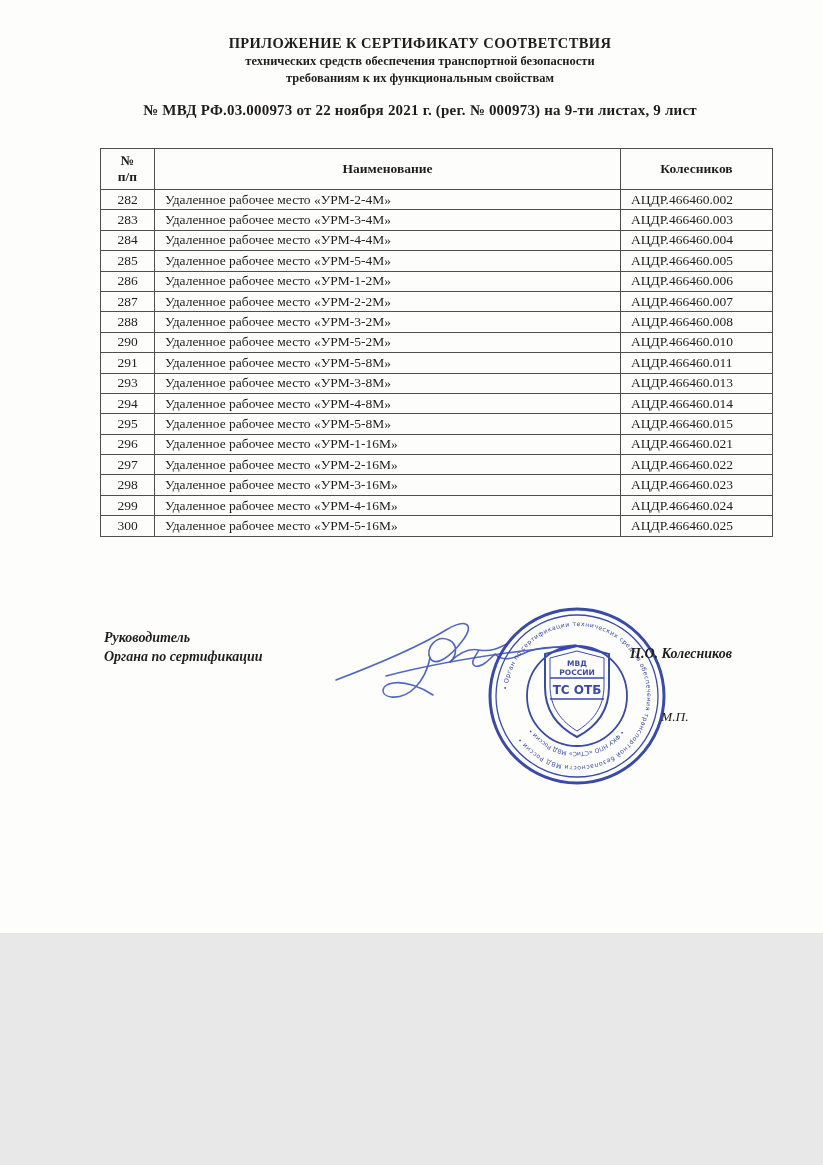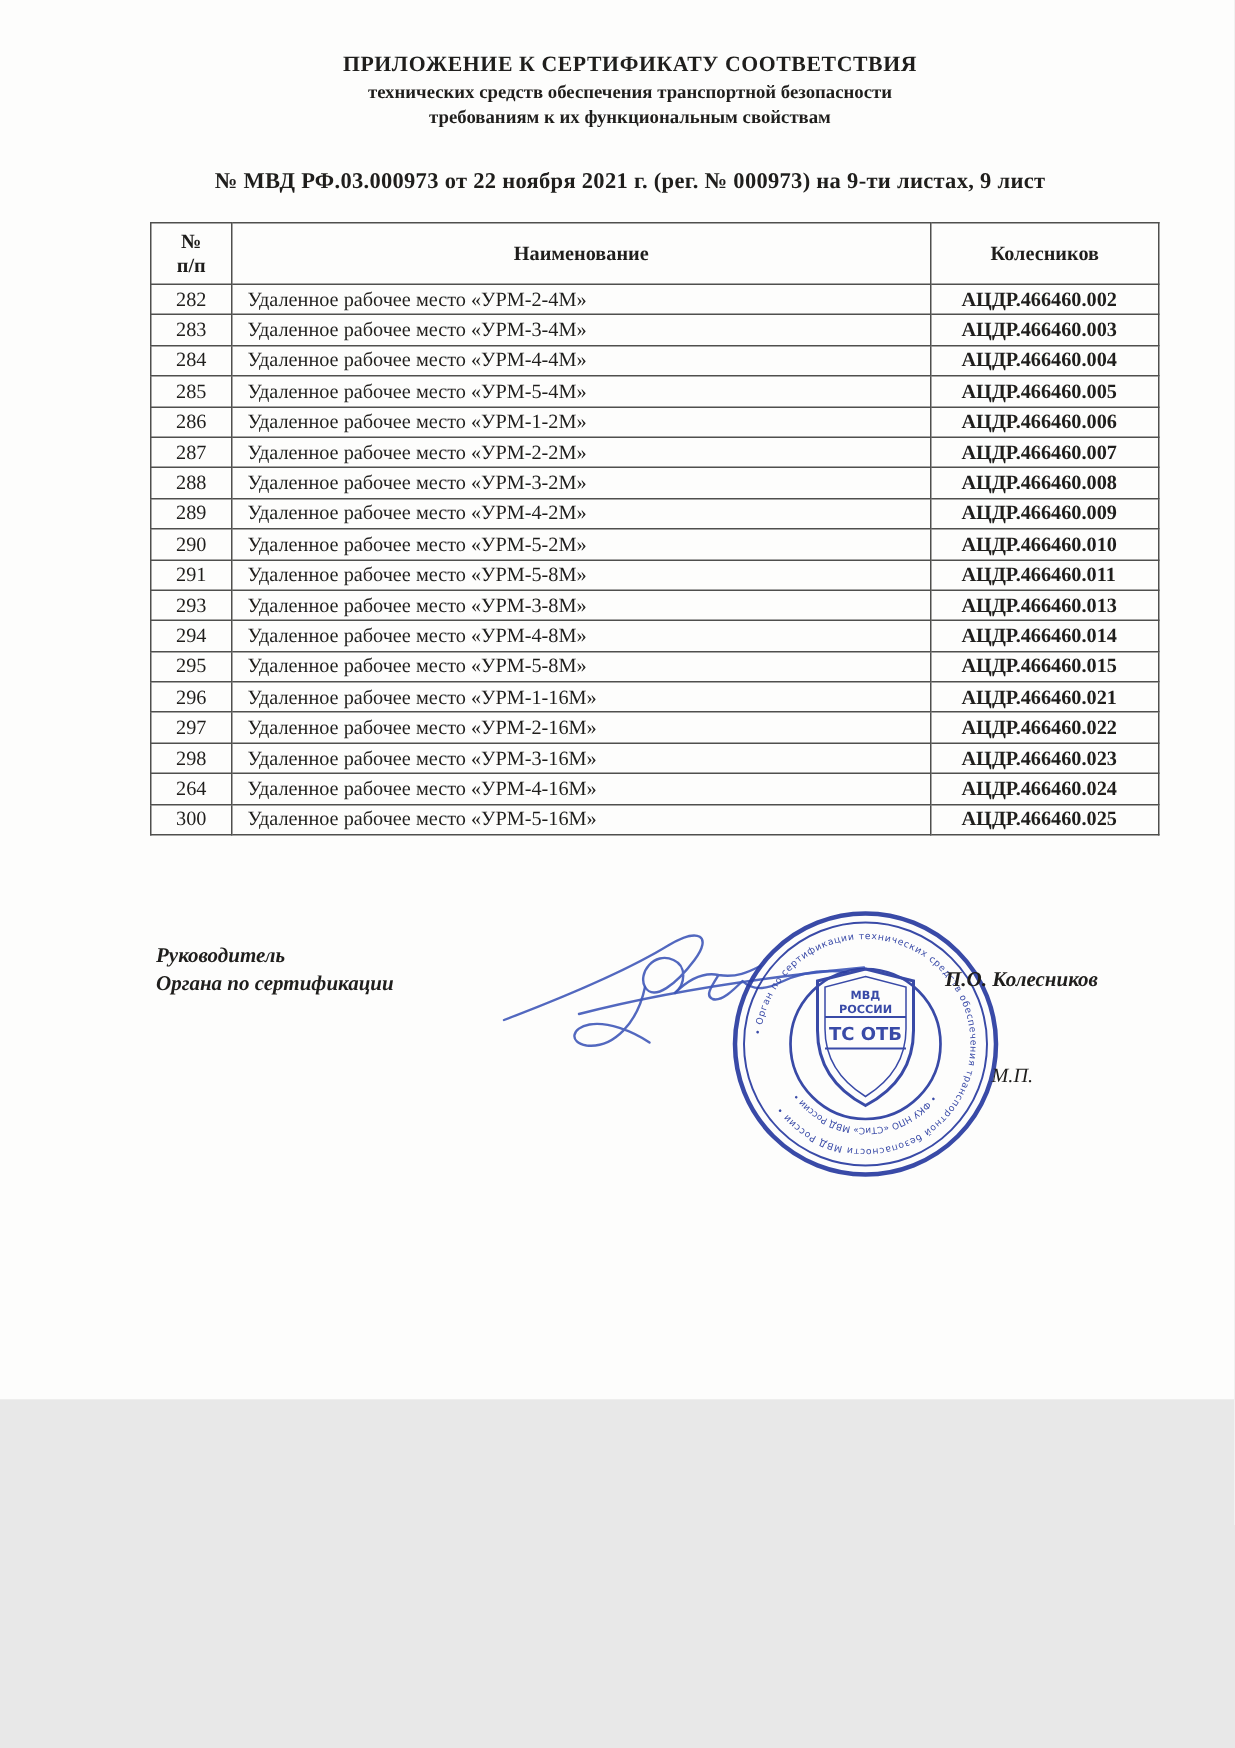--- a/index.html
+++ b/index.html
@@ -12,39 +12,39 @@
     font-family:"Liberation Serif", serif;
     color:var(--ink,#1f1e1c);
   }
   
   .doc-header{
     position:absolute;left:40px;top:33px;width:760px;
     text-align:center;font-weight:bold;
   }
   .doc-title{font-size:14.5px;letter-spacing:.4px;line-height:20px;}
   .doc-sub{font-size:12.5px;line-height:17px;}
-  .doc-number{font-size:15px;margin-top:26px;letter-spacing:.2px;}
+  .doc-number{font-size:15px;margin-top:15px;letter-spacing:.2px;}
   
   table.cert-table{
     position:absolute;left:100px;top:148px;width:645px;
     border-collapse:collapse;table-layout:fixed;
     font-size:13.5px;
   }
   .cert-table th,.cert-table td{
     border:1px solid var(--line,#4f4f4d);
     padding:0 4px;vertical-align:middle;
     overflow:hidden;white-space:nowrap;
   }
   .cert-table th{font-weight:bold;height:40px;line-height:16px;}
   .cert-table td{height:19.4px;}
   .col-num{width:45px;text-align:center;}
   .col-name{width:457px;text-align:left;margin-left:11px;}
   .col-des{width:143px;text-align:left;}
   .cert-table td.col-name{padding-left:10px;}
-  .cert-table td.col-des{padding-left:20px;font-weight:bold;}
+  .cert-table td.col-des{padding-left:10px;}
   
   .sign-role{
     position:absolute;left:104px;top:628px;
     font-size:14px;font-weight:bold;font-style:italic;line-height:19px;
   }
   .signer-name{
     position:absolute;left:630px;top:646px;width:170px;
     font-size:14px;font-weight:bold;font-style:italic;
   }
   .seal-note{
@@ -144,25 +144,20 @@
           <td class="col-name">Удаленное рабочее место «УРМ-2-2М»</td>
           <td class="col-des">АЦДР.466460.007</td>
         </tr>
 
         <tr>
           <td class="col-num">288</td>
           <td class="col-name">Удаленное рабочее место «УРМ-3-2М»</td>
           <td class="col-des">АЦДР.466460.008</td>
         </tr>
 
-        <tr>
-          <td class="col-num">289</td>
-          <td class="col-name">Удаленное рабочее место «УРМ-4-2М»</td>
-          <td class="col-des">АЦДР.466460.009</td>
-        </tr>
 
         <tr>
           <td class="col-num">290</td>
           <td class="col-name">Удаленное рабочее место «УРМ-5-2М»</td>
           <td class="col-des">АЦДР.466460.010</td>
         </tr>
 
         <tr>
           <td class="col-num">291</td>
           <td class="col-name">Удаленное рабочее место «УРМ-5-8М»</td>
@@ -200,21 +195,21 @@
           <td class="col-des">АЦДР.466460.022</td>
         </tr>
 
         <tr>
           <td class="col-num">298</td>
           <td class="col-name">Удаленное рабочее место «УРМ-3-16М»</td>
           <td class="col-des">АЦДР.466460.023</td>
         </tr>
 
         <tr>
-          <td class="col-num">264</td>
+          <td class="col-num">299</td>
           <td class="col-name">Удаленное рабочее место «УРМ-4-16М»</td>
           <td class="col-des">АЦДР.466460.024</td>
         </tr>
 
         <tr>
           <td class="col-num">300</td>
           <td class="col-name">Удаленное рабочее место «УРМ-5-16М»</td>
           <td class="col-des">АЦДР.466460.025</td>
         </tr>
       </tbody>

